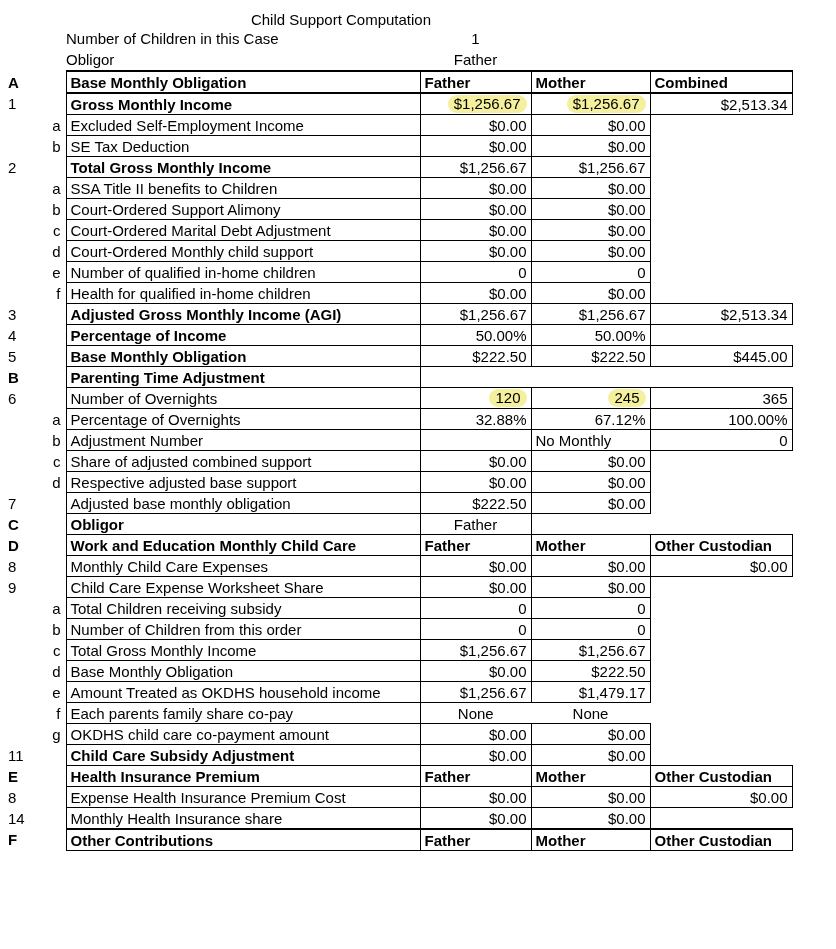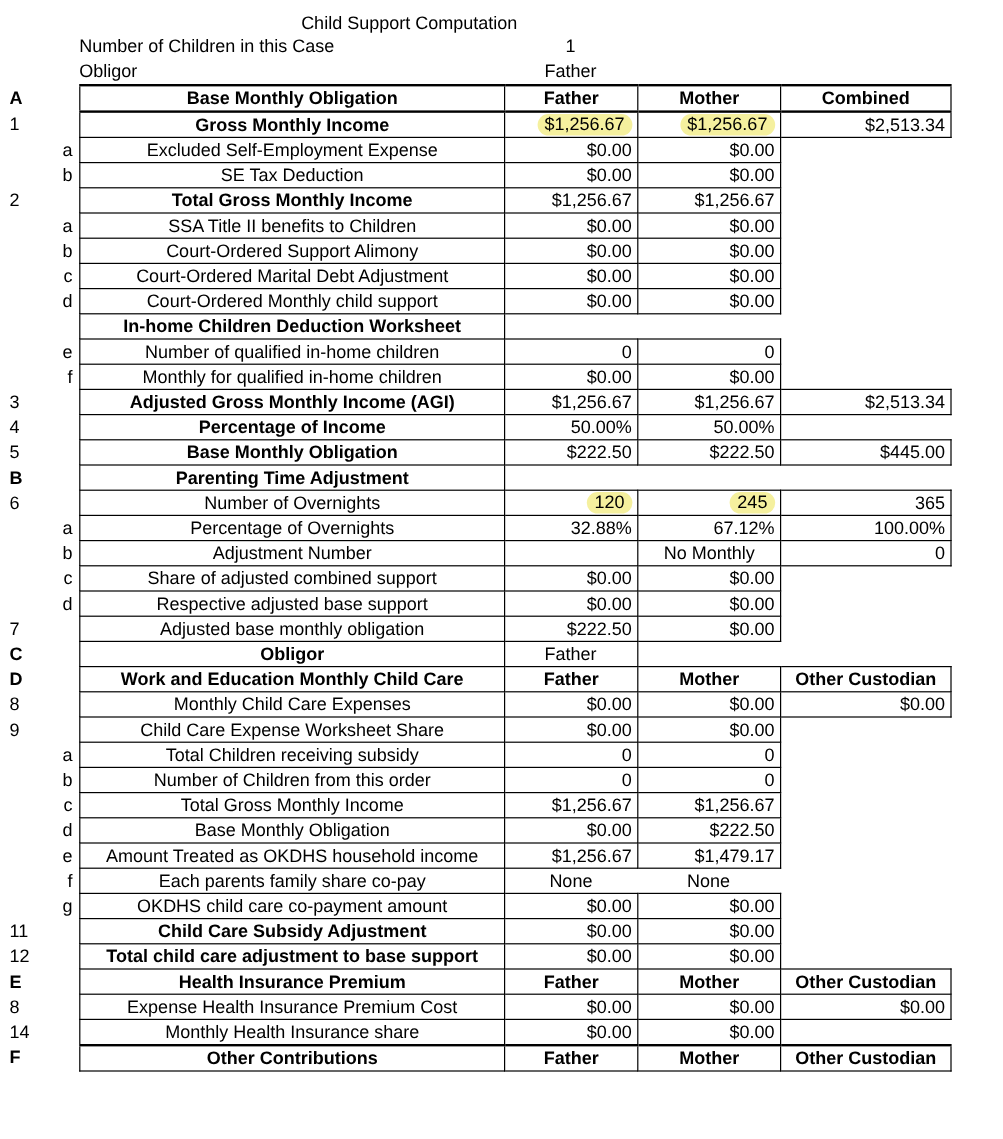--- a/index.html
+++ b/index.html
@@ -33,21 +33,21 @@
     padding: 0 3px;
     white-space: nowrap;
     overflow: hidden;
     font-size: 15px;
     vertical-align: middle;
   }
   td.box { border: 1px solid #000; }
   td.nob { border: none; }
   td.idx { border: none; padding-left: 8px; text-align: left; }
   td.idx.sub { text-align: right; padding-right: 5px; }
-  td.lbl { text-align: center; padding-left: 4px; }
+  td.lbl { text-align: left; padding-left: 4px; }
   td.val { text-align: right; padding-right: 4px; }
   td.ctr { text-align: center; }
   .b { font-weight: bold; }
   tr.tk-both td.box { border-top-width: 2px; border-bottom-width: 2px; }
   tr.tk-top  td.box { border-top-width: 2px; }
   .hl {
     background: var(--hl, #f5f09e);
     border-radius: 9px;
     padding: 0 6px;
     display: inline-block;
@@ -90,21 +90,21 @@
       </tr>
       <tr>
         <td class="idx">1</td>
         <td class="box lbl b">Gross Monthly Income</td>
         <td class="box val"><span class="hl">$1,256.67</span></td>
         <td class="box val"><span class="hl">$1,256.67</span></td>
         <td class="box val">$2,513.34</td>
       </tr>
       <tr>
         <td class="idx sub">a</td>
-        <td class="box lbl">Excluded Self-Employment Expense</td>
+        <td class="box lbl">Excluded Self-Employment Income</td>
         <td class="box val">$0.00</td>
         <td class="box val">$0.00</td>
         <td class="nob"></td>
       </tr>
       <tr>
         <td class="idx sub">b</td>
         <td class="box lbl">SE Tax Deduction</td>
         <td class="box val">$0.00</td>
         <td class="box val">$0.00</td>
         <td class="nob"></td>
@@ -138,36 +138,29 @@
         <td class="nob"></td>
       </tr>
       <tr>
         <td class="idx sub">d</td>
         <td class="box lbl">Court-Ordered Monthly child support</td>
         <td class="box val">$0.00</td>
         <td class="box val">$0.00</td>
         <td class="nob"></td>
       </tr>
       <tr>
-        <td class="idx"></td>
-        <td class="box lbl b">In-home Children Deduction Worksheet</td>
-        <td class="nob"></td>
-        <td class="nob"></td>
-        <td class="nob"></td>
-      </tr>
-      <tr>
         <td class="idx sub">e</td>
         <td class="box lbl">Number of qualified in-home children</td>
         <td class="box val">0</td>
         <td class="box val">0</td>
         <td class="nob"></td>
       </tr>
       <tr>
         <td class="idx sub">f</td>
-        <td class="box lbl">Monthly for qualified in-home children</td>
+        <td class="box lbl">Health for qualified in-home children</td>
         <td class="box val">$0.00</td>
         <td class="box val">$0.00</td>
         <td class="nob"></td>
       </tr>
       <tr>
         <td class="idx">3</td>
         <td class="box lbl b">Adjusted Gross Monthly Income (AGI)</td>
         <td class="box val">$1,256.67</td>
         <td class="box val">$1,256.67</td>
         <td class="box val">$2,513.34</td>
@@ -308,27 +301,20 @@
       <tr>
         <td class="idx sub">g</td>
         <td class="box lbl">OKDHS child care co-payment amount</td>
         <td class="box val">$0.00</td>
         <td class="box val">$0.00</td>
         <td class="nob"></td>
       </tr>
       <tr>
         <td class="idx">11</td>
         <td class="box lbl b">Child Care Subsidy Adjustment</td>
-        <td class="box val">$0.00</td>
-        <td class="box val">$0.00</td>
-        <td class="nob"></td>
-      </tr>
-      <tr>
-        <td class="idx">12</td>
-        <td class="box lbl b">Total child care adjustment to base support</td>
         <td class="box val">$0.00</td>
         <td class="box val">$0.00</td>
         <td class="nob"></td>
       </tr>
       <tr>
         <td class="idx b">E</td>
         <td class="box lbl b">Health Insurance Premium</td>
         <td class="box b lbl">Father</td>
         <td class="box b lbl">Mother</td>
         <td class="box b lbl">Other Custodian</td>

